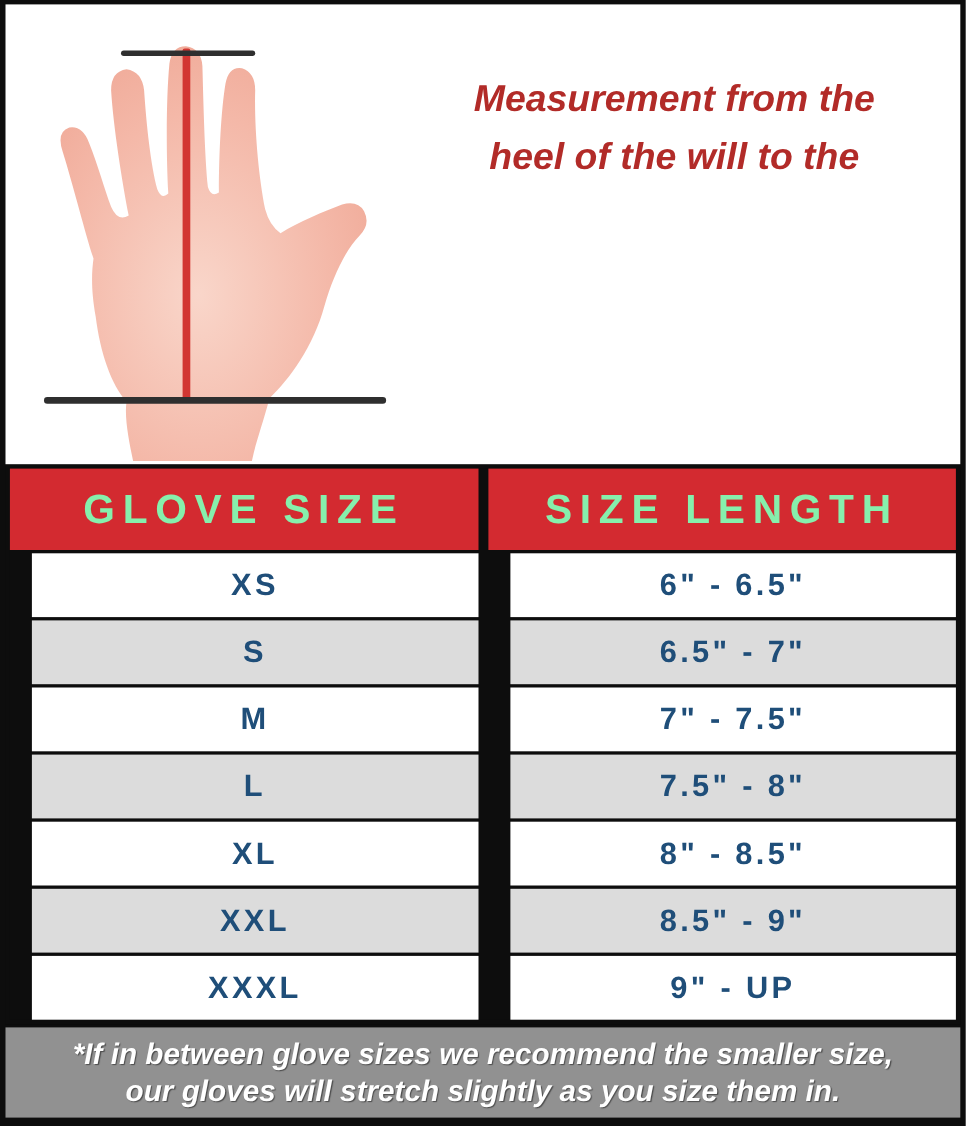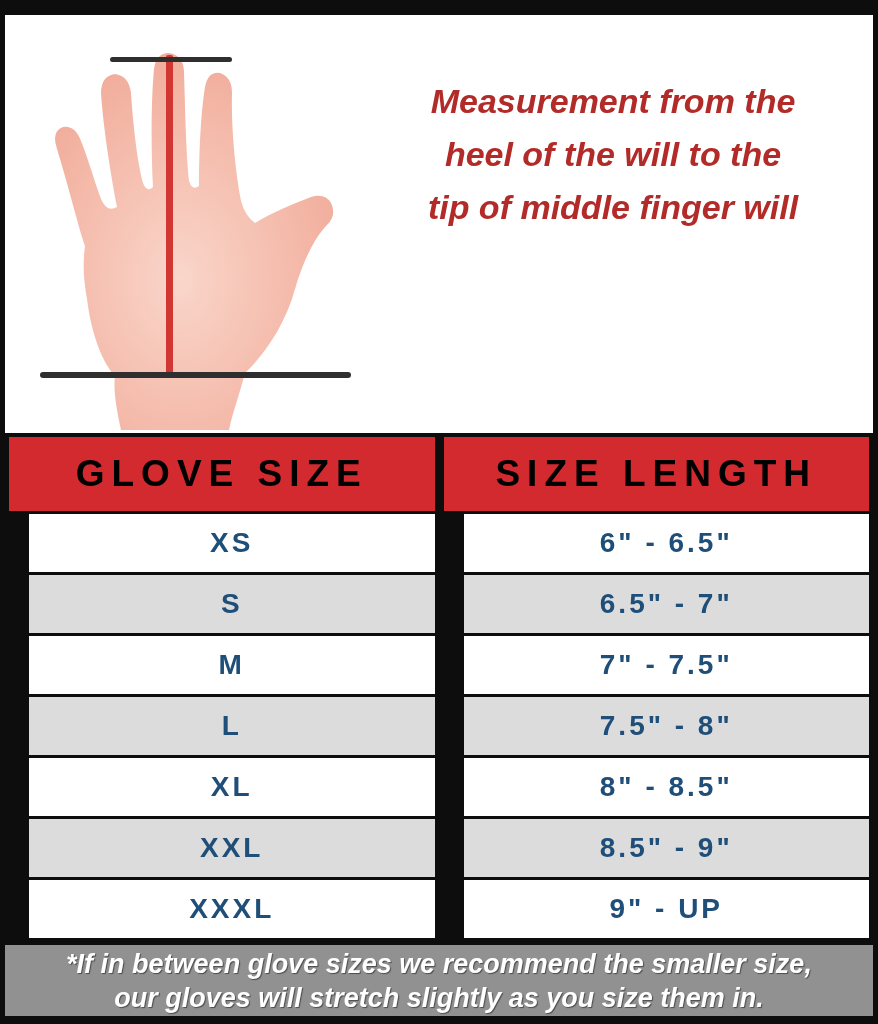--- a/index.html
+++ b/index.html
@@ -1,19 +1,19 @@
 <!DOCTYPE html>
 <html><head>
 <meta charset="utf-8">
 <style>
   html,body{margin:0;padding:0;background:#ffffff;}
   .frame{
     width:878px;height:1024px;box-sizing:border-box;
     background:#0d0d0d;
-    padding:15px 5px 8px 5px;
+    padding:4px 5px 8px 5px;
     display:flex;flex-direction:column;
     font-family:"Liberation Sans", sans-serif;
   }
   .top-section{
     flex:none;height:418px;background:#ffffff;position:relative;overflow:hidden;
   }
   .hand-svg{position:absolute;left:28px;top:16px;width:332px;height:400px;}
   .instruction{
     position:absolute;top:60px;right:16px;width:488px;
     text-align:center;color:#b22b28;
@@ -22,21 +22,21 @@
   }
   .instruction span{display:block;}
   .size-table{
     flex:none;
     border:4px solid #0d0d0d;background:#0d0d0d;
     display:grid;grid-template-columns:1fr 1fr;
     column-gap:9px;row-gap:3px;
   }
   .cell{display:flex;align-items:center;justify-content:center;}
   .th{
-    background:#d32a30;color:#000000;height:74px;
+    background:#d32a30;color:#86efac;height:74px;
     font-size:37px;font-weight:bold;letter-spacing:7px;
   }
   .td{
     background:#ffffff;color:#1f4e79;height:58px;
     font-size:28px;font-weight:bold;letter-spacing:3px;margin-left:20px;
   }
   .td.alt{background:#dcdcdc;}
   .footnote{
     flex:1;margin-top:3px;background:#919191;
     display:flex;flex-direction:column;align-items:center;justify-content:center;
@@ -97,21 +97,20 @@
       <rect x="133" y="24" width="7" height="322" rx="2" fill="#d23632"></rect>
 
       <rect x="77" y="26" width="122" height="5" rx="2.5" fill="#2f2f2f"></rect>
 
       <rect x="7" y="341" width="311" height="6" rx="3" fill="#2f2f2f"></rect>
     </svg>
 
     <div class="instruction">
       <span>Measurement from the</span>
       <span>heel of the will to the</span>
-      <span>tip of middle finger will</span>
     </div>
   </div>
 
   <div class="size-table">
     <div class="cell th">GLOVE SIZE</div>
     <div class="cell th">SIZE LENGTH</div>
 
     <div class="cell td">XS</div>
     <div class="cell td">6" - 6.5"</div>
 

